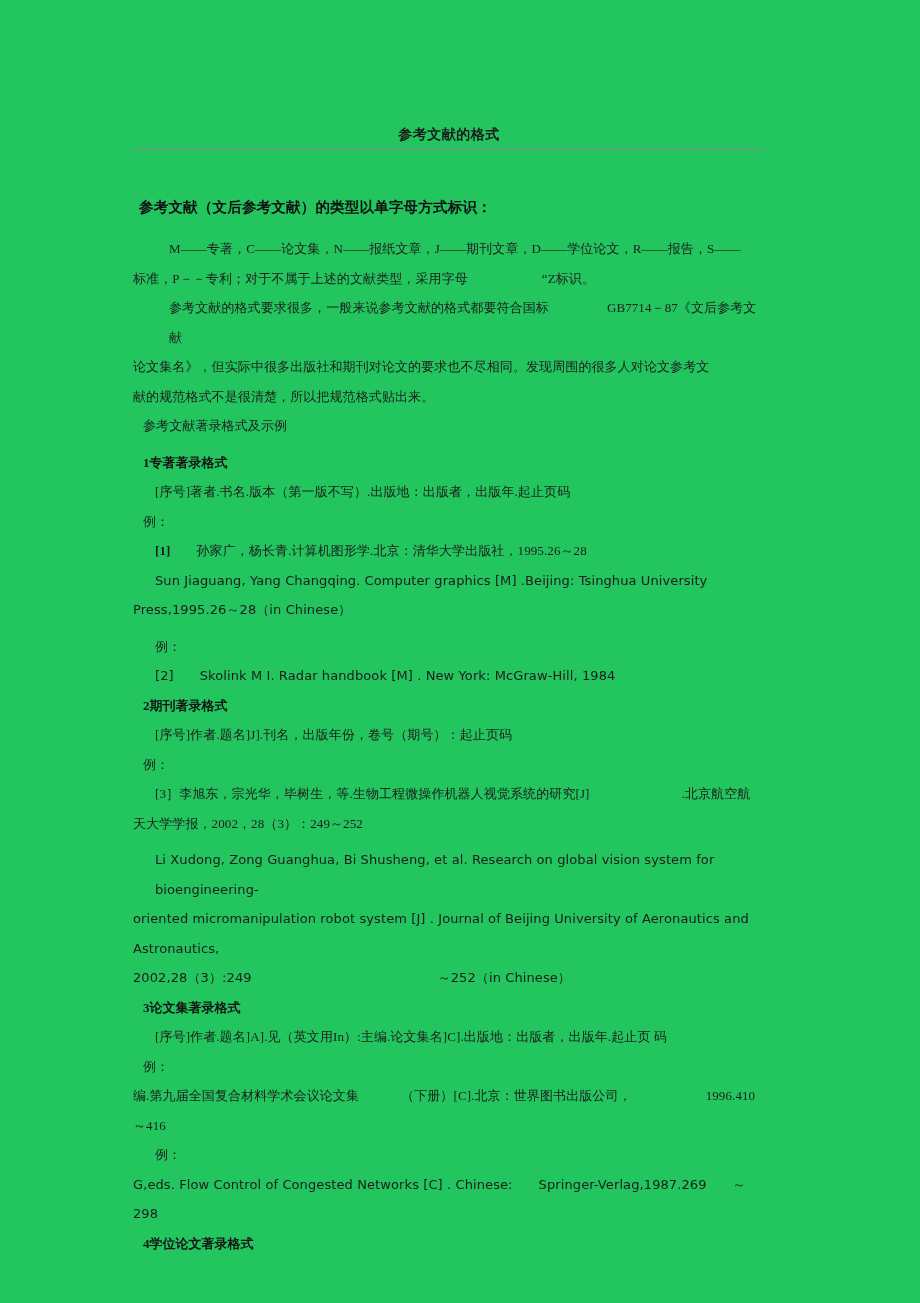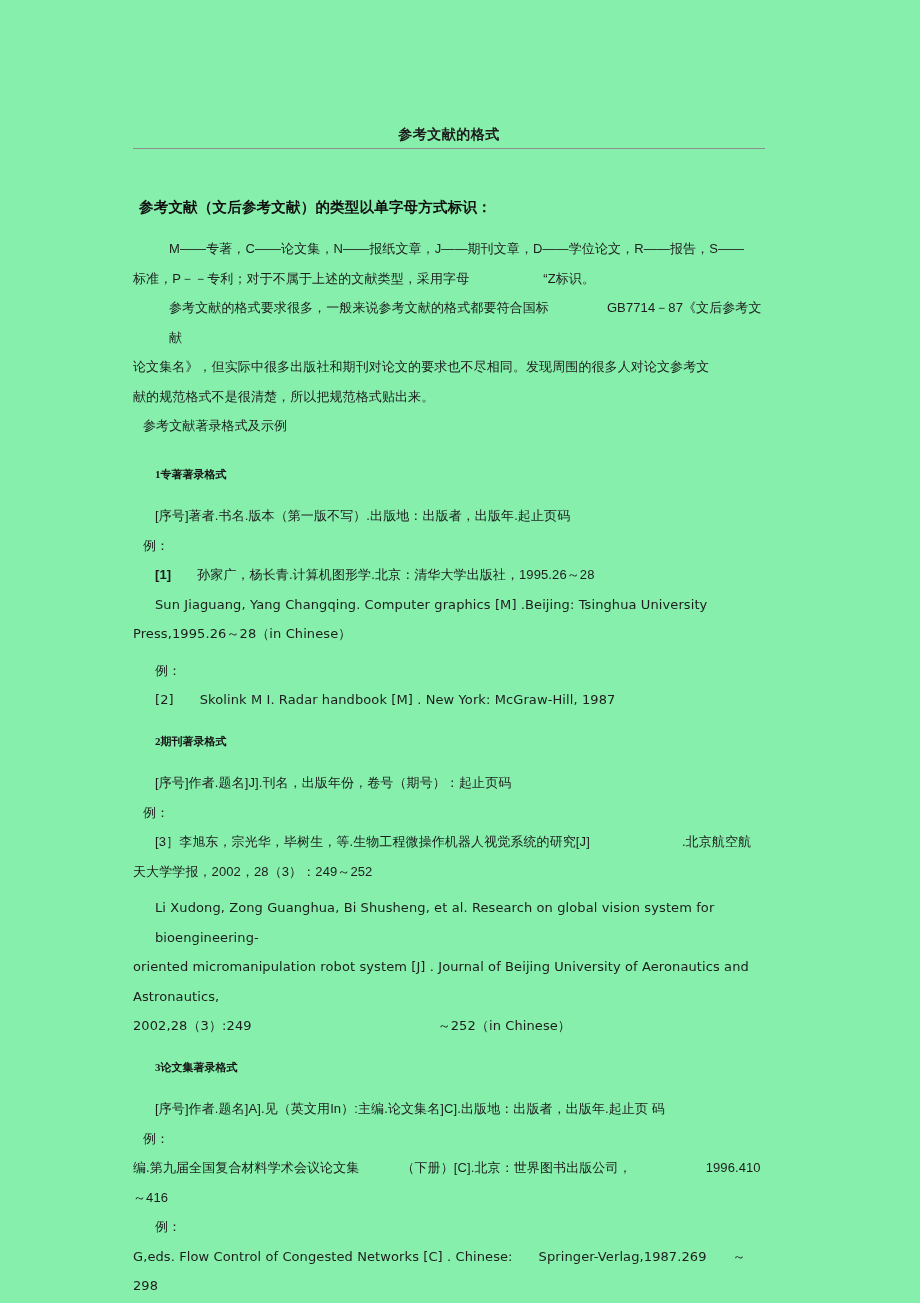--- a/index.html
+++ b/index.html
@@ -13,21 +13,21 @@
     position: relative;
     font-family: "Liberation Serif", "DejaVu Serif", serif;
     color: #1a1a1a;
     -webkit-font-smoothing: antialiased;
   }
   .page {
     position: absolute;
     left: 0; top: 0;
     width: 920px;
     height: 1303px;
-    background: #86efac;
+    background: #22c55e;
     overflow: hidden;
   }
 
   
   .title-block {
     position: absolute;
     left: 133px;
     top: 124px;
     width: 632px;
   }
@@ -70,21 +70,21 @@
     margin: 0;
     font-size: 13px;
     line-height: 29.5px;
     color: #1d1d1d;
     white-space: pre-wrap;
     letter-spacing: 0.1px;
   }
 
   
   .cn {
-    font-family: Liberation Sans, sans-serif;
+    font-family: Liberation Serif, serif;
   }
   
   .en {
     font-family: "DejaVu Sans", "Liberation Sans", sans-serif;
     font-size: 12.4px;
   }
   .mix-bold { font-weight: 700; }
   .ind2 { padding-left: 36px; }
   .ind-sm { padding-left: 10px; }
   .ind-num { padding-left: 22px; }
@@ -92,24 +92,24 @@
   .gap-4  { display:inline-block; width: 26px; }
   .gap-6  { display:inline-block; width: 42px; }
   .gap-8  { display:inline-block; width: 58px; }
   .gap-10 { display:inline-block; width: 74px; }
   .gap-12 { display:inline-block; width: 92px; }
   .gap-24 { display:inline-block; width: 186px; }
   .sp-blank-sm { height: 7px; }
 
   .sec-head {
     font-family: "Liberation Serif", "DejaVu Serif", serif;
-    font-size: 11px;
+    font-size: 13px;
     font-weight: 700;
     line-height: 29.5px;
-    margin: 12px;
+    margin: 0;
     color: #151515;
   }
 </style>
 </head>
 <body>
 
 <div class="page">
 
   <div class="title-block">
     <div class="doc-title">参考文献的格式</div>
@@ -134,21 +134,21 @@
     <p class="sec-head ind-sm">1专著著录格式</p>
     <p class="line cn ind-num">[序号]著者.书名.版本（第一版不写）.出版地：出版者，出版年.起止页码</p>
     <p class="line cn ind-sm">例：</p>
     <p class="line cn ind-num"><span class="mix-bold">[1]</span><span class="gap-4"></span><span>孙家广，杨长青.计算机图形学.北京：清华大学出版社，1995.26～28</span></p>
     <p class="line en ind-num">Sun Jiaguang, Yang Changqing. Computer graphics [M] .Beijing: Tsinghua University</p>
     <p class="line en">Press,1995.26～28（in Chinese）</p>
 
     <div class="sp-blank-sm"></div>
 
     <p class="line cn ind-num">例：</p>
-    <p class="line en ind-num"><span>[2]</span><span class="gap-4"></span><span>Skolink M I. Radar handbook [M] . New York: McGraw-Hill, 1987</span></p>
+    <p class="line en ind-num"><span>[2]</span><span class="gap-4"></span><span>Skolink M I. Radar handbook [M] . New York: McGraw-Hill, 1984</span></p>
 
     <p class="sec-head ind-sm">2期刊著录格式</p>
     <p class="line cn ind-num">[序号]作者.题名]J].刊名，出版年份，卷号（期号）：起止页码</p>
     <p class="line cn ind-sm">例：</p>
     <p class="line cn ind-num"><span>[3］李旭东，宗光华，毕树生，等.生物工程微操作机器人视觉系统的研究[J]</span><span class="gap-12"></span><span>.北京航空航</span></p>
     <p class="line cn">天大学学报，2002，28（3）：249～252</p>
 
     <div class="sp-blank-sm"></div>
 
     <p class="line en ind-num">Li Xudong, Zong Guanghua, Bi Shusheng, et al. Research on global vision system for bioengineering-</p>

